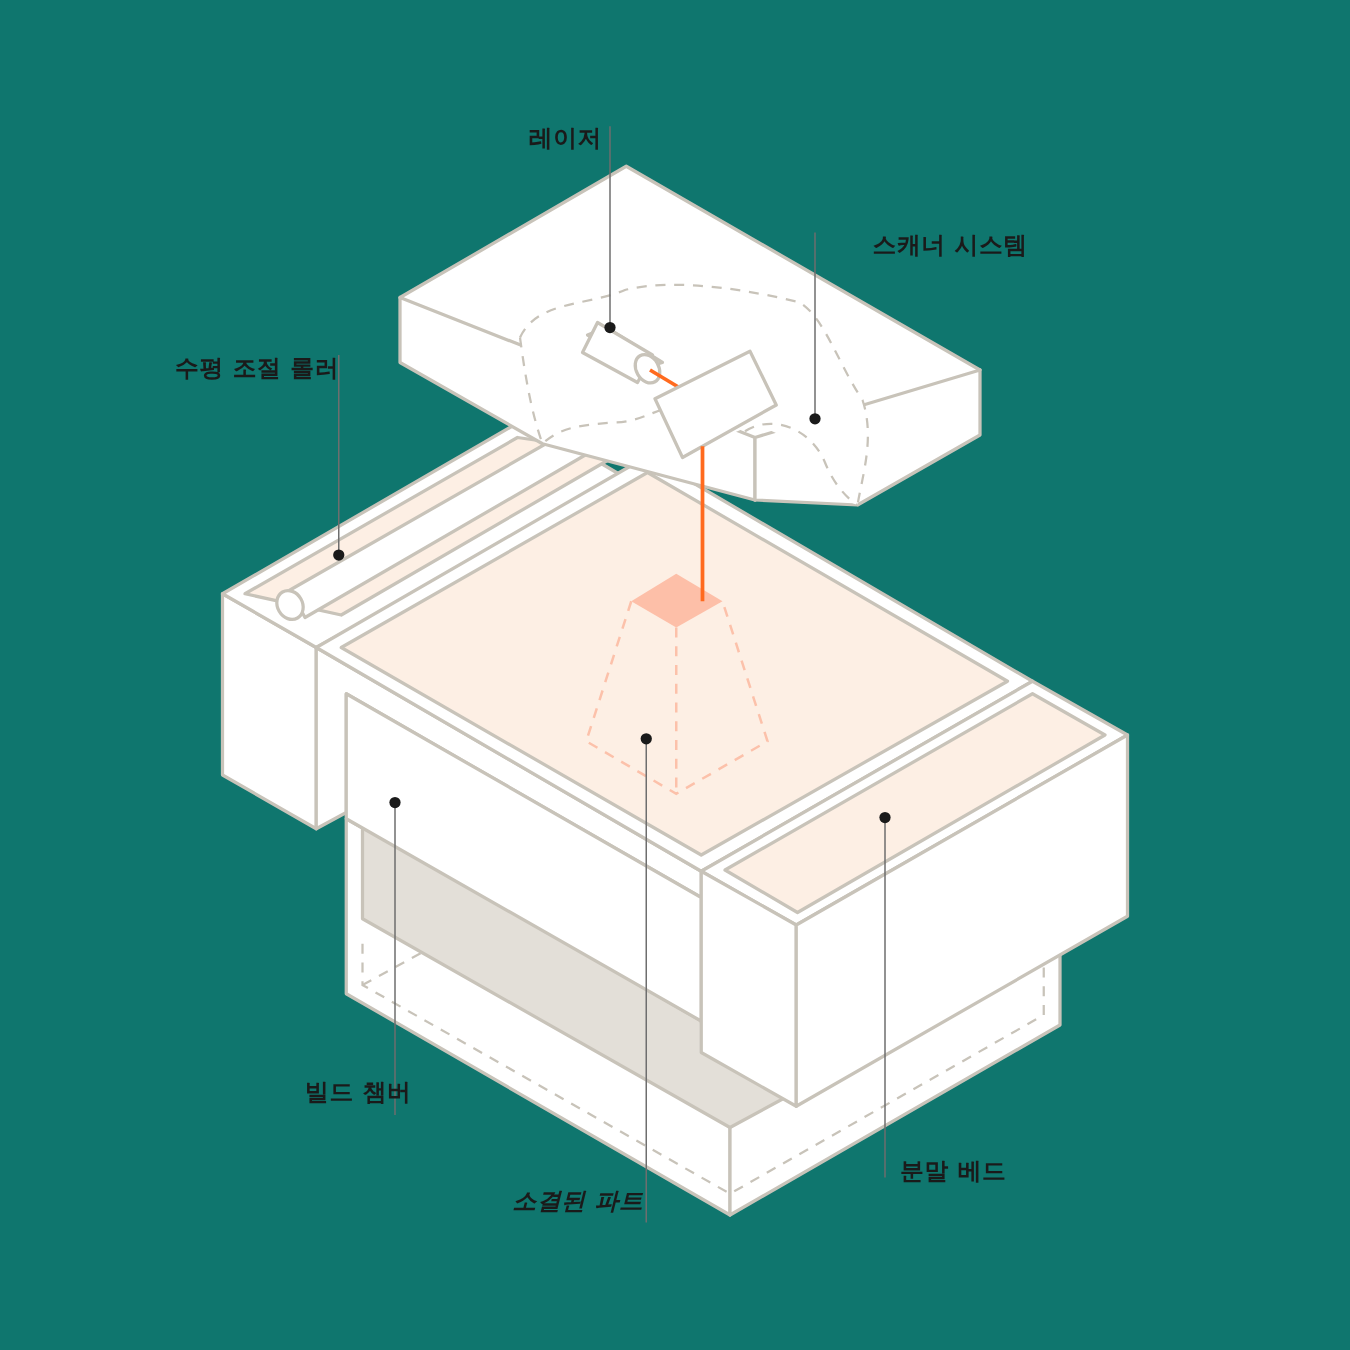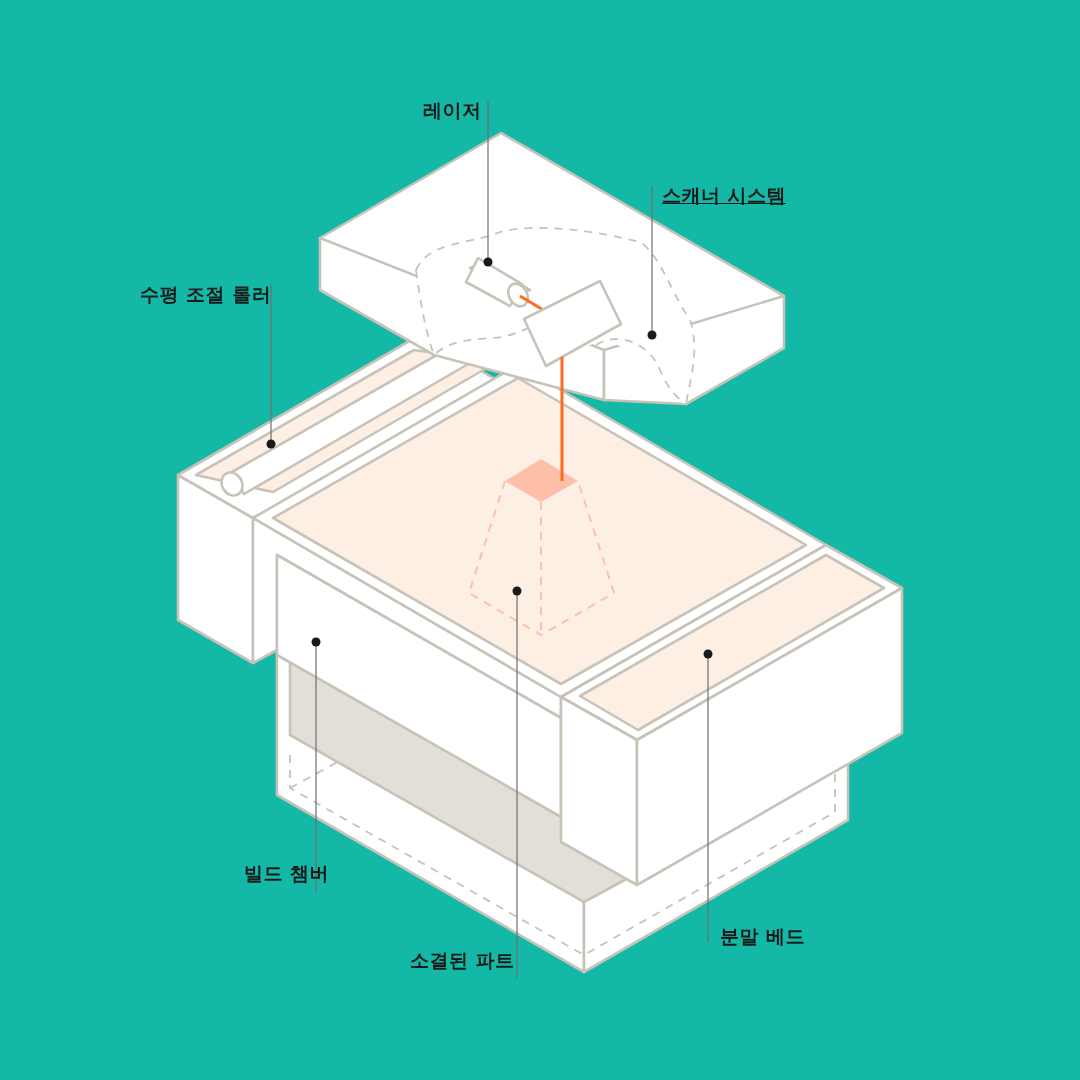--- a/index.html
+++ b/index.html
@@ -1,16 +1,16 @@
 <!DOCTYPE html>
 <html><head>
   <meta charset="utf-8">
   <style>
     html, body { margin: 0; padding: 0; background: #ffffff; }
-    #canvas { position: relative; width: 1080px; height: 1080px; overflow: hidden; background: #14b8a6; }
+    #canvas { position: relative; width: 1080px; height: 1080px; overflow: hidden; background: #0f766e; }
     svg { position: absolute; left: 0; top: 0; }
     .face-white { fill: #ffffff; stroke: #c8c3b9; stroke-width: 2.6; stroke-linejoin: round; }
     .face-powder { fill: #fdefe4; stroke: #c8c3b9; stroke-width: 2.6; stroke-linejoin: round; }
     .face-shadow { fill: #e3dfd8; stroke: #c8c3b9; stroke-width: 2.6; stroke-linejoin: round; }
     .dash-gray { fill: none; stroke: #c8c3b9; stroke-width: 1.8; stroke-dasharray: 8 7; }
     .dash-peach { fill: none; stroke: #fcc1aa; stroke-width: 2; stroke-dasharray: 8 7; }
     .part-top { fill: #fdbfa8; stroke: none; }
     .beam { stroke: #ff6a1e; stroke-width: 3; fill: none; }
     .leader { stroke: #6e6e6e; stroke-width: 1.2; fill: none; }
     .dot { fill: #1a1a1a; }
@@ -112,18 +112,18 @@
 
       <line class="leader" x1="517" y1="591" x2="517" y2="978"></line>
       <circle class="dot" cx="517" cy="591" r="4.5"></circle>
 
       <line class="leader" x1="708" y1="654" x2="708" y2="942"></line>
       <circle class="dot" cx="708" cy="654" r="4.5"></circle>
     </g>
   </svg>
 
   <div class="label" style="left:423px; top:98px;">레이저</div>
-  <div class="label" style="left:662px; top:183px;text-decoration:underline;">스캐너 시스템</div>
+  <div class="label" style="left:698px; top:183px;">스캐너 시스템</div>
   <div class="label" style="left:140px; top:282px;">수평 조절 롤러</div>
   <div class="label" style="left:244px; top:861px;">빌드 챔버</div>
-  <div class="label" style="left:410px; top:948px;">소결된 파트</div>
+  <div class="label" style="left:410px; top:948px;font-style:italic;">소결된 파트</div>
   <div class="label" style="left:720px; top:924px;">분말 베드</div>
 </div>
 
 </body></html>

